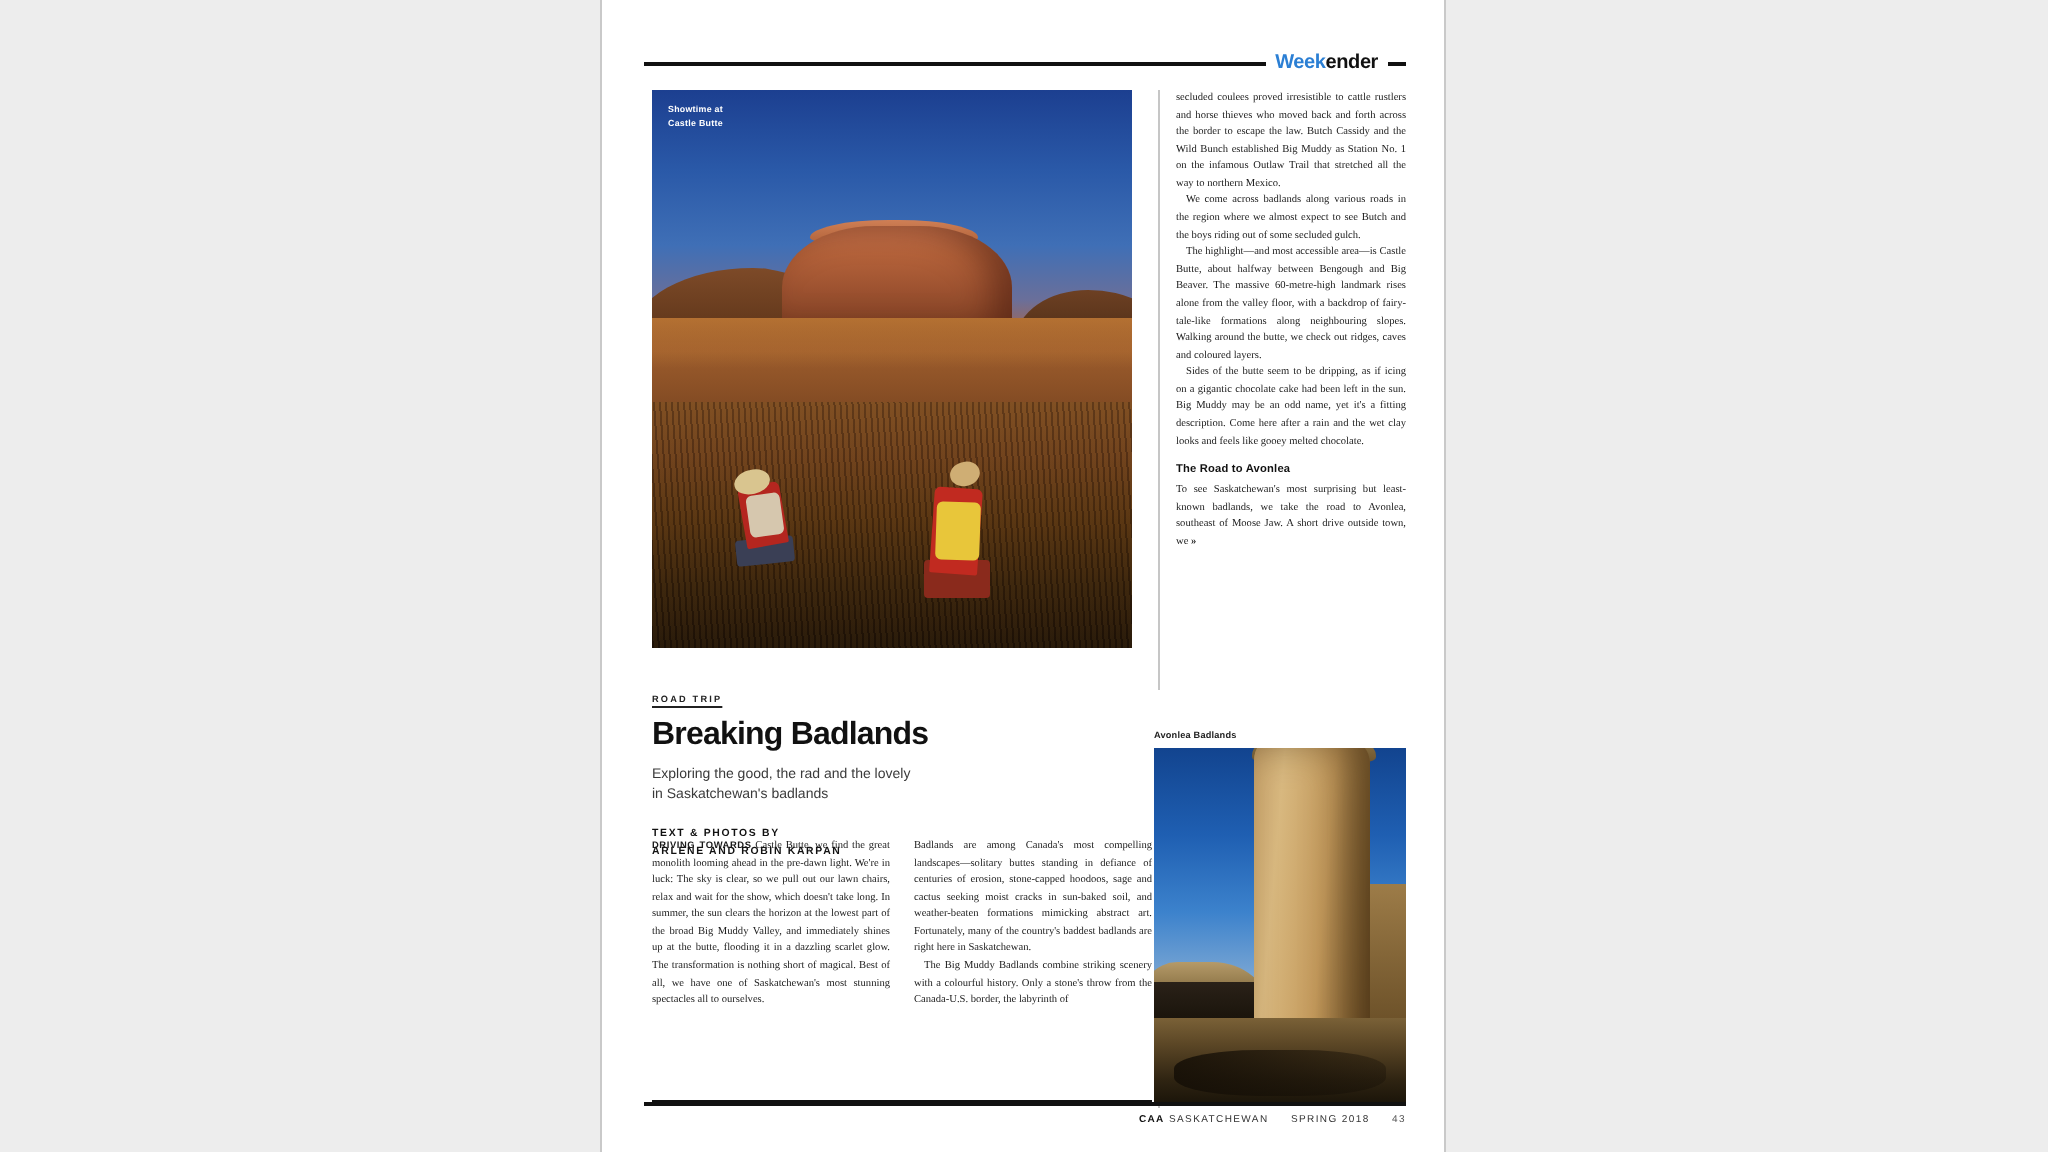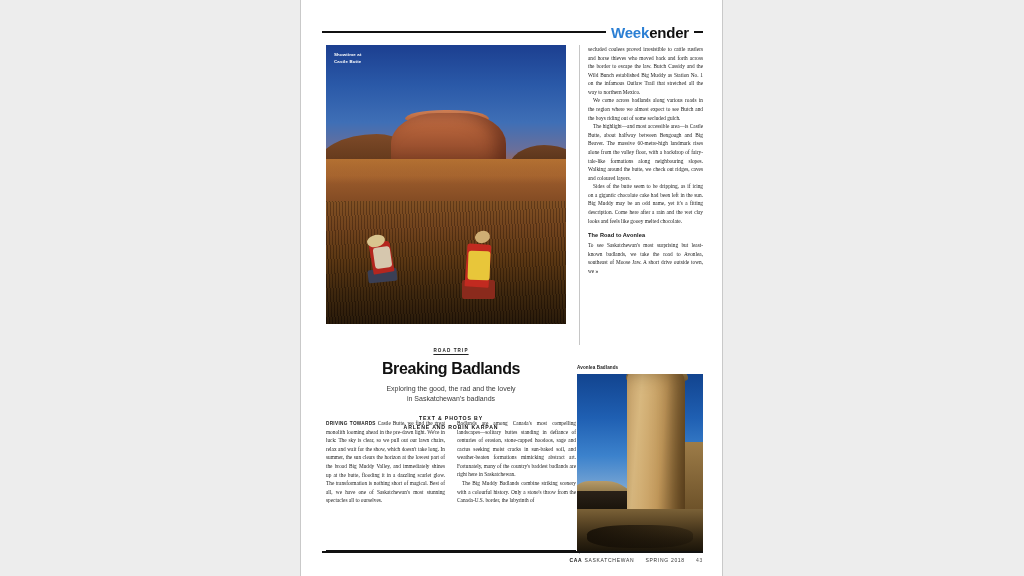--- a/index.html
+++ b/index.html
@@ -25,21 +25,21 @@
   }
 
   
   .header-band {
     position: absolute; left: 21px; top: 25px; width: 381px; height: 14px;
     display: flex; align-items: center;
   }
   .hrule { flex: 1; height: 2px; background: #111; }
   .hrule.short { flex: 0 0 9px; }
   .weekender {
-    font-size: 15px; font-weight: bold; letter-spacing: -0.2px;
+    font-size: 10px; font-weight: bold; letter-spacing: -0.2px;
     padding: 0 5px; white-space: nowrap; line-height: 1;
   }
   .wk-blue { color: #2b7fd4; }
   .wk-black { color: #111; }
 
   
   .hero {
     position: absolute; left: 25px; top: 45px; width: 240px; height: 279px;
     overflow: hidden;
     background: linear-gradient(180deg,
@@ -114,21 +114,21 @@
   .chair-b .legs { background: #8a2a1c; transform: rotate(0deg); }
 
   .hero-caption {
     position: absolute; left: 8px; top: 7px;
     color: #ffffff; font-size: 4.4px; font-weight: bold;
     line-height: 1.55; letter-spacing: .15px;
   }
 
   
   .headline-block {
-    position: absolute; left: 25px; top: 338px; width: 250px; text-align: center;
+    position: absolute; left: 25px; top: 338px; width: 250px; text-align: left;
   }
   .kicker {
     font-size: 4.6px; font-weight: bold; letter-spacing: 1.1px;
     color: #222; text-decoration: underline; text-underline-offset: 2px;
     display: inline-block; margin-bottom: 8px;
   }
   .headline {
     font-size: 16px; font-weight: bold; color: #111;
     letter-spacing: -0.4px; line-height: 1.05; margin-bottom: 6px;
   }

